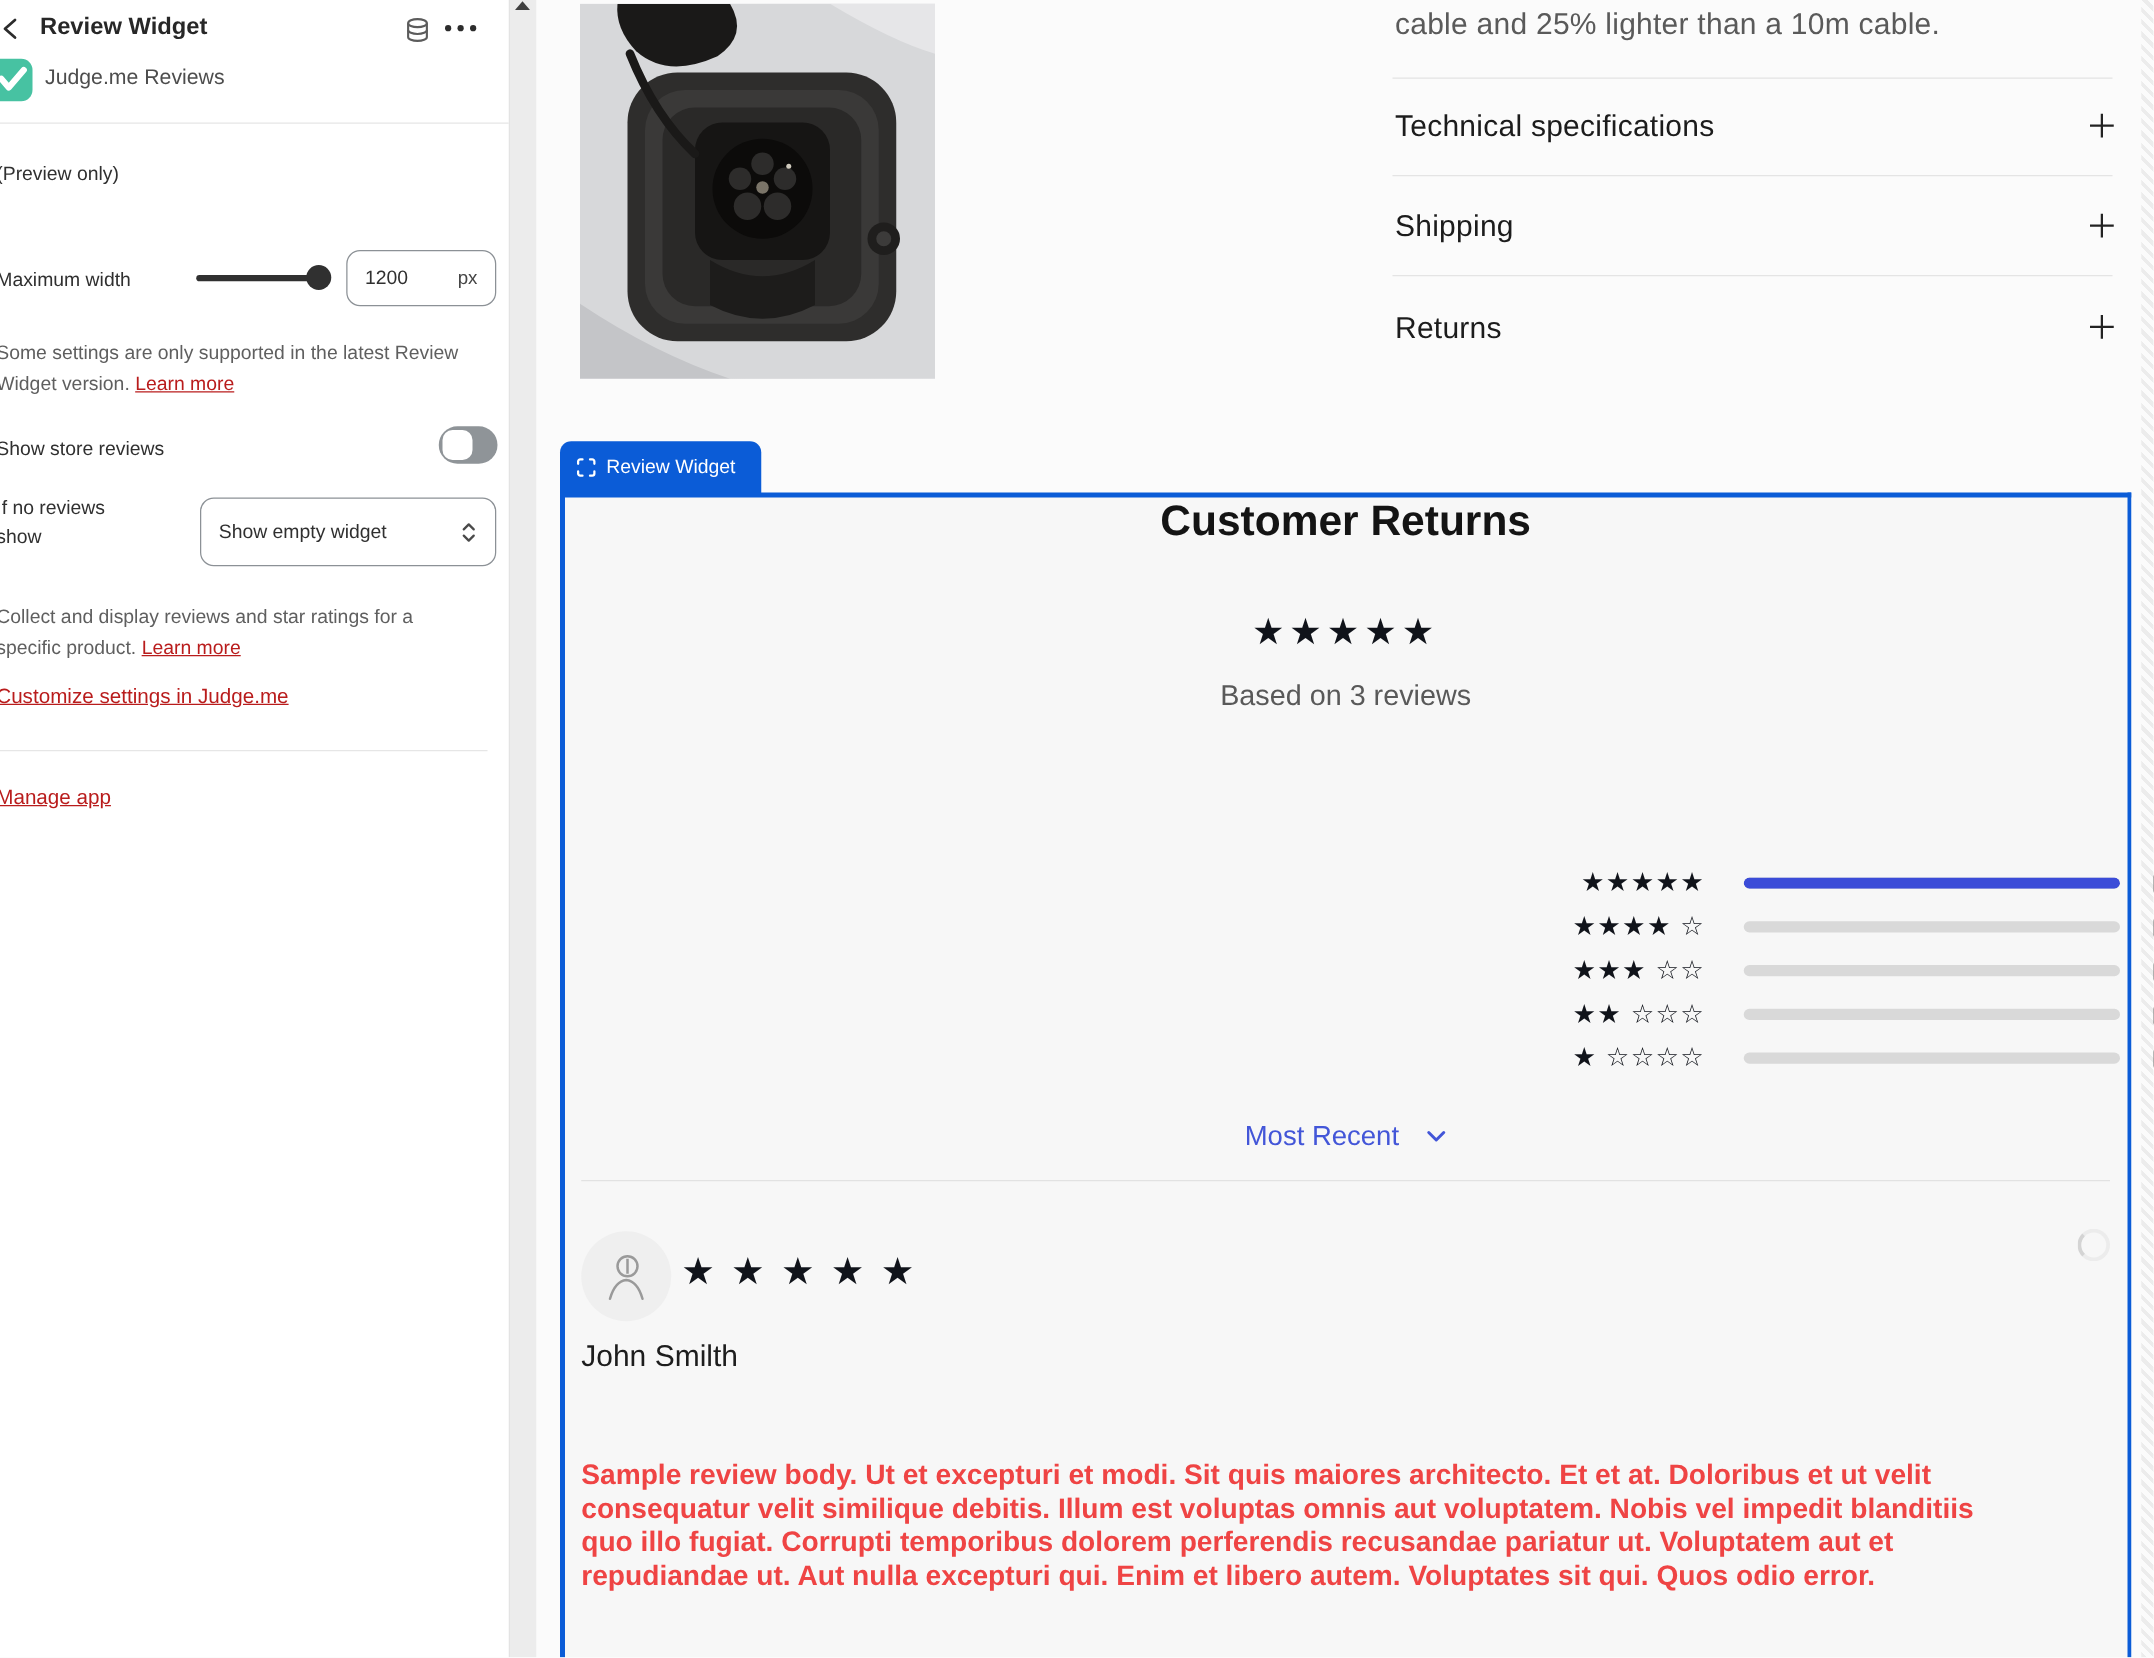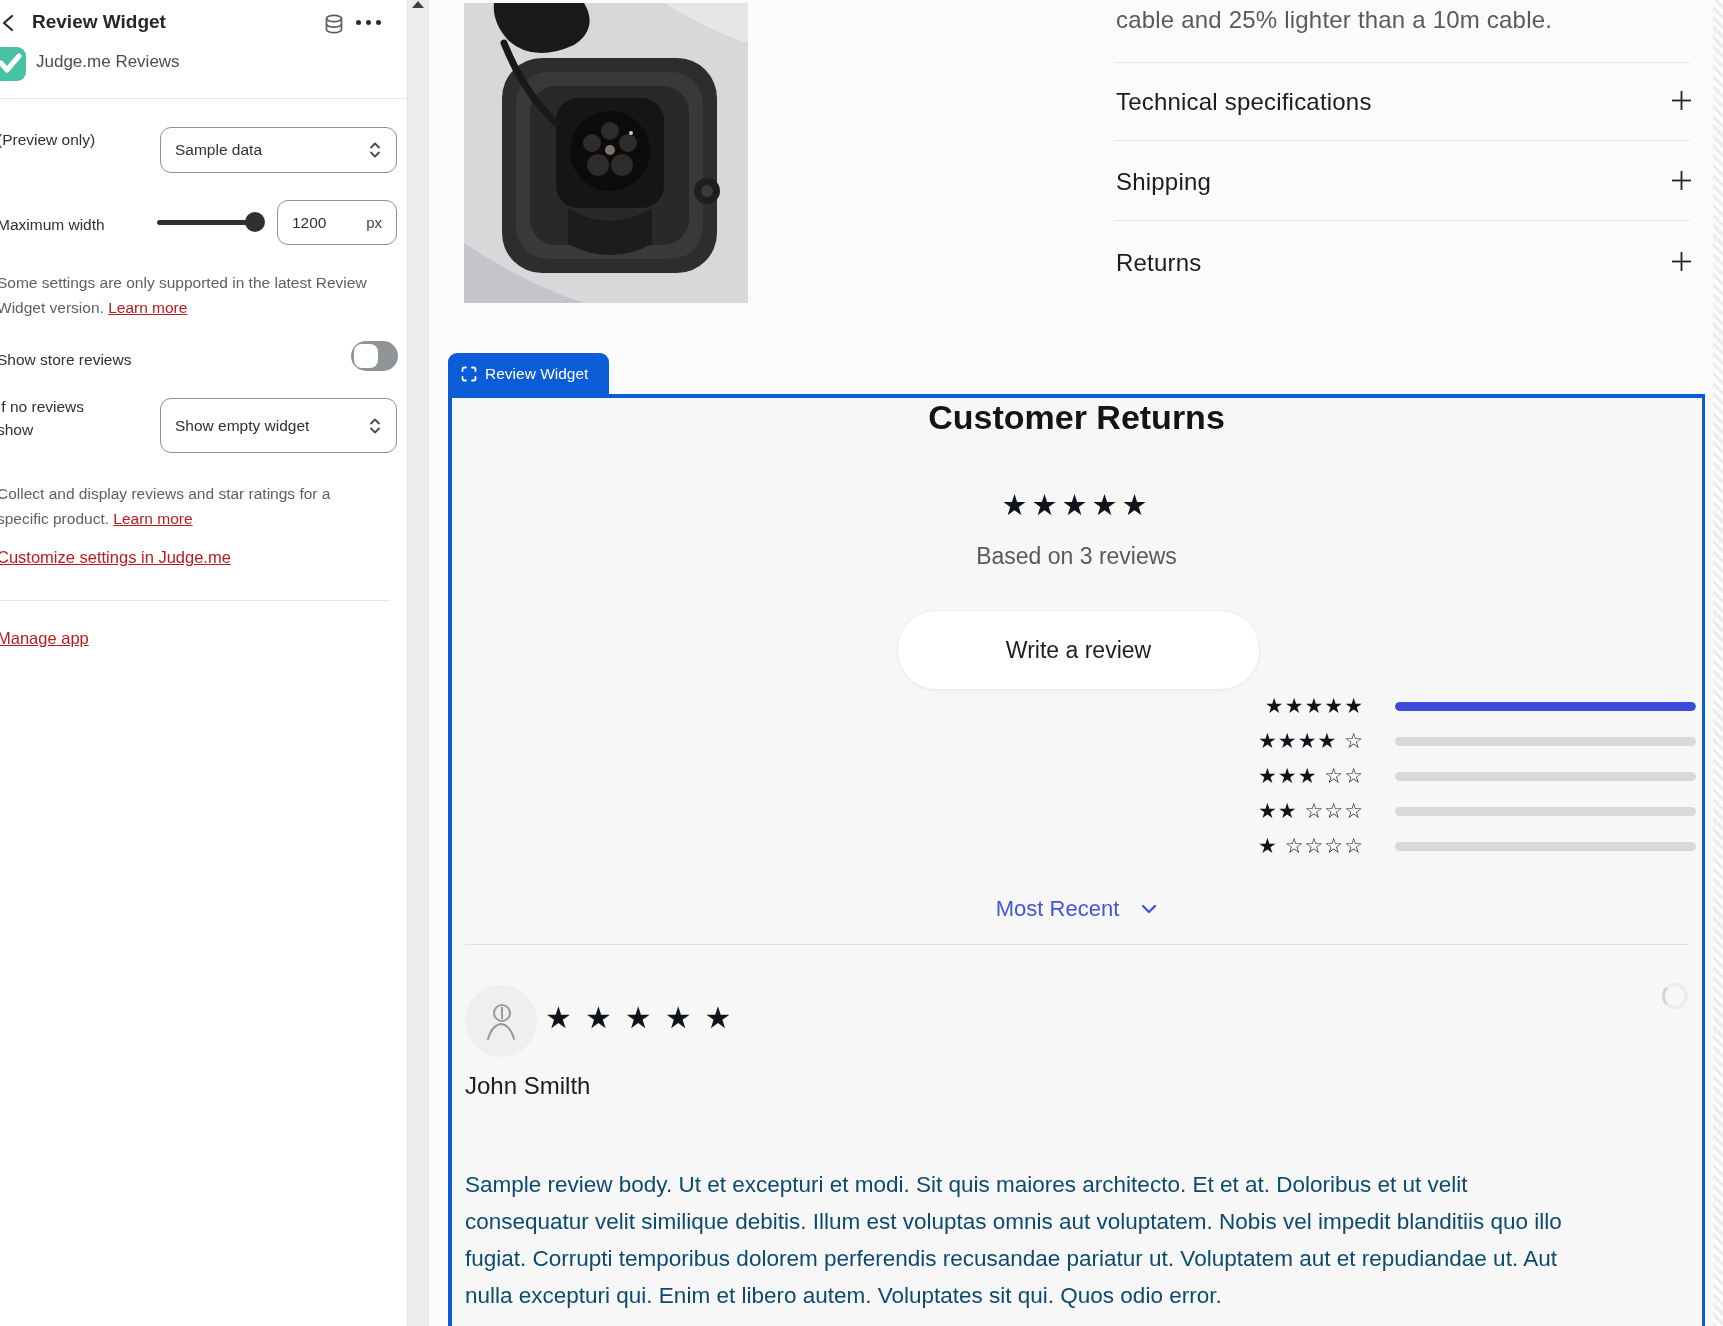--- a/index.html
+++ b/index.html
@@ -66,21 +66,21 @@
   .hist-track{position:absolute;left:967px;width:301px;height:9px;border-radius:5px;background:#d9d9d9;overflow:hidden;}
   .hist-fill{height:100%;border-radius:5px;background:#3b4cd8;}
   .hist-count{position:absolute;left:1292px;font-size:22px;color:#212121;}
   .wg-sort{left:451px;top:896px;width:1251px;text-align:center;font-size:22px;color:#4356d8;cursor:pointer;}
   .wg-sort svg{margin-left:22px;vertical-align:2px;}
   .rev-div{left:465px;top:944px;width:1223px;height:1px;background:#e2e2e2;}
   .avatar{left:465px;top:985px;width:72px;height:72px;border-radius:50%;background:#efefef;display:flex;align-items:center;justify-content:center;}
   .rev-stars{left:545px;top:1000px;font-size:30px;letter-spacing:13px;color:#10131a;}
   .rev-author{left:465px;top:1072px;font-size:24px;font-weight:500;color:#1d1d1d;}
   .rev-title{left:465px;top:1121px;font-size:23px;font-weight:700;color:#161616;}
-  .rev-body{left:465px;top:1166px;width:1122px;font-size:22.5px;line-height:37px;color:#0c4a6e;}
+  .rev-body{left:465px;top:1166px;width:1122px;font-size:22.5px;line-height:27px;color:#ef4444;font-weight:bold;}
   .spinner{left:1662px;top:983px;width:26px;height:26px;border-radius:50%;border:3px solid #ececec;border-left-color:#d4d4d4;box-sizing:border-box;}
 </style>
 </head>
 <body>
 
 <div id="screen">
 
   <div id="panel">
     <svg class="abs back-icon" viewBox="0 0 16 18">
         <polyline points="11,2 3,9 11,16" fill="none" stroke="#2c2c2c" stroke-width="2.2" stroke-linecap="round" stroke-linejoin="round"></polyline>
@@ -100,27 +100,20 @@
     <div class="abs app-icon">
       <svg viewBox="0 0 34 34" width="34" height="34">
           <path d="M9 16 L15 23 L27 9" fill="none" stroke="#fff" stroke-width="5" stroke-linecap="round" stroke-linejoin="round"></path>
         </svg>
     </div>
     <div class="abs app-label">Judge.me Reviews</div>
 
     <div class="abs panel-div" style="top:98px"></div>
 
     <div class="abs f-label" style="top:128px">(Preview only)</div>
-    <div class="abs select" style="top:127px">
-      <span class="sel-text">Sample data</span>
-      <svg width="14" height="20" viewBox="0 0 14 20">
-          <polyline points="3,7.5 7,3.5 11,7.5" fill="none" stroke="#4a4a4a" stroke-width="1.8" stroke-linecap="round" stroke-linejoin="round"></polyline>
-          <polyline points="3,12.5 7,16.5 11,12.5" fill="none" stroke="#4a4a4a" stroke-width="1.8" stroke-linecap="round" stroke-linejoin="round"></polyline>
-        </svg>
-    </div>
 
     <div class="abs f-label" style="top:213px">Maximum width</div>
     <div class="abs slider-track"></div>
     <div class="abs slider-knob"></div>
     <div class="abs num-input">
       <span class="val">1200</span>
       <span class="unit">px</span>
     </div>
 
     <div class="abs help-text" style="top:271px"><span>Some settings are only supported in the latest Review Widget version. </span><a class="plink">Learn more</a></div>
@@ -216,21 +209,20 @@
   </div>
 
   <div class="abs frame-int"></div>
   <div class="abs frame-border-top"></div>
   <div class="abs frame-border-left"></div>
   <div class="abs frame-border-right"></div>
 
   <div class="abs wg-title">Customer Returns</div>
   <div class="abs wg-stars">★★★★★</div>
   <div class="abs wg-based">Based on 3 reviews</div>
-  <div class="abs wg-btn">Write a review</div>
 
   <div class="abs hist-row" style="top:689px;left:428px;width:1285px">
     <div class="hist-stars">★★★★★</div>
     <div class="hist-track">
         <div class="hist-fill" style="width: 100%;"></div>
       </div>
     <div class="hist-count">(3)</div>
   </div>
   <div class="abs hist-row" style="top:724px;left:428px;width:1285px">
     <div class="hist-stars">★★★★ ☆</div>

